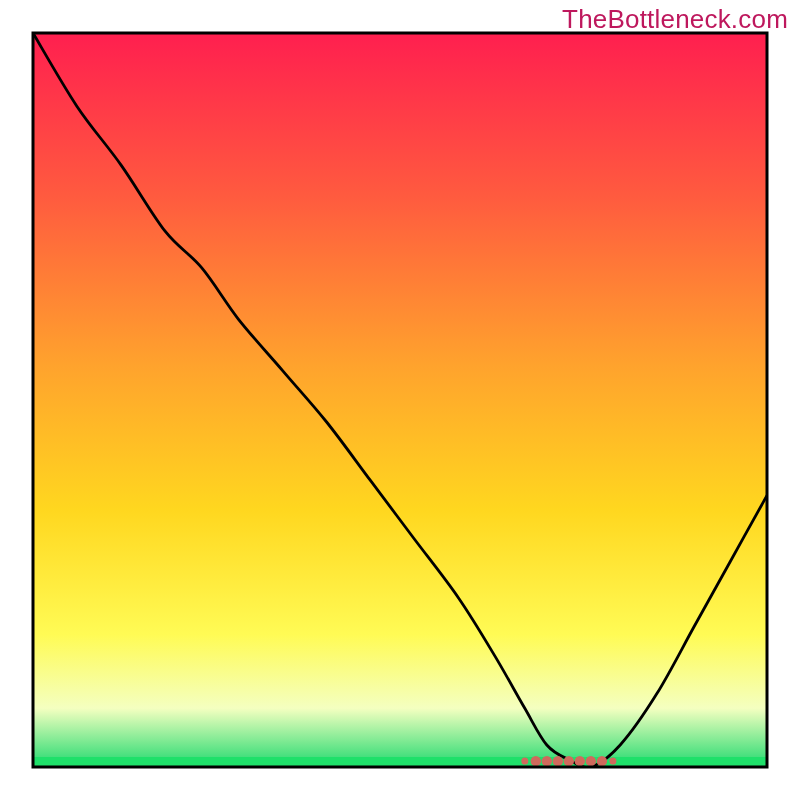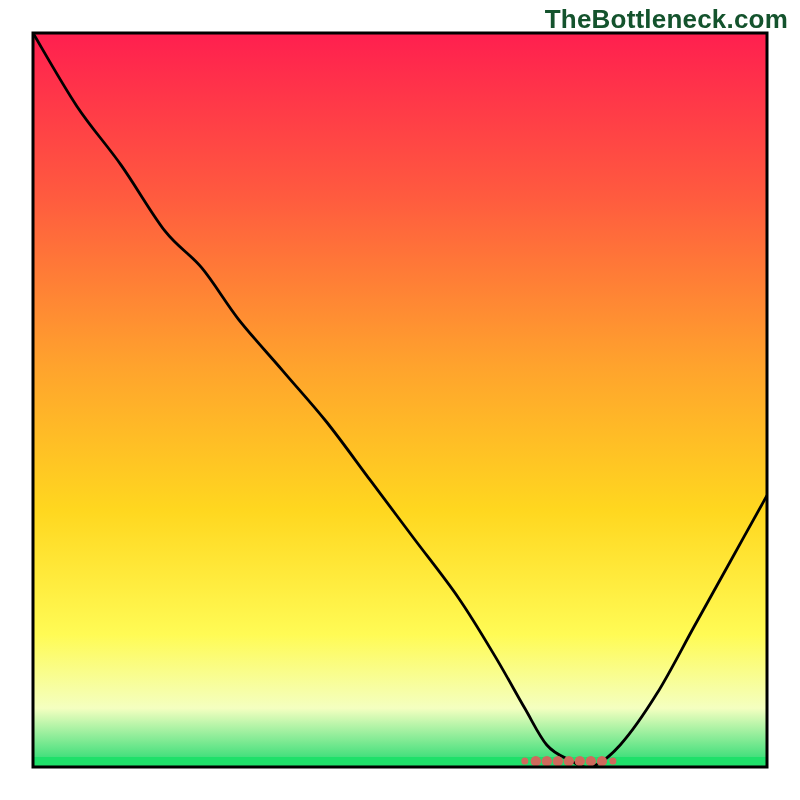--- a/index.html
+++ b/index.html
@@ -12,23 +12,23 @@
   }
   .stage {
     position: relative;
     width: 800px;
     height: 800px;
   }
   .watermark {
     position: absolute;
     top: 4px;
     right: 12px;
-    color: #14532d;
+    color: #be185d;
     font-size: 26px;
-    font-weight: 700;
+    font-weight: 400;
     letter-spacing: 0.2px;
     z-index: 20;
     user-select: none;
   }
   svg.plot {
     position: absolute;
     top: 0;
     left: 0;
     width: 800px;
     height: 800px;

